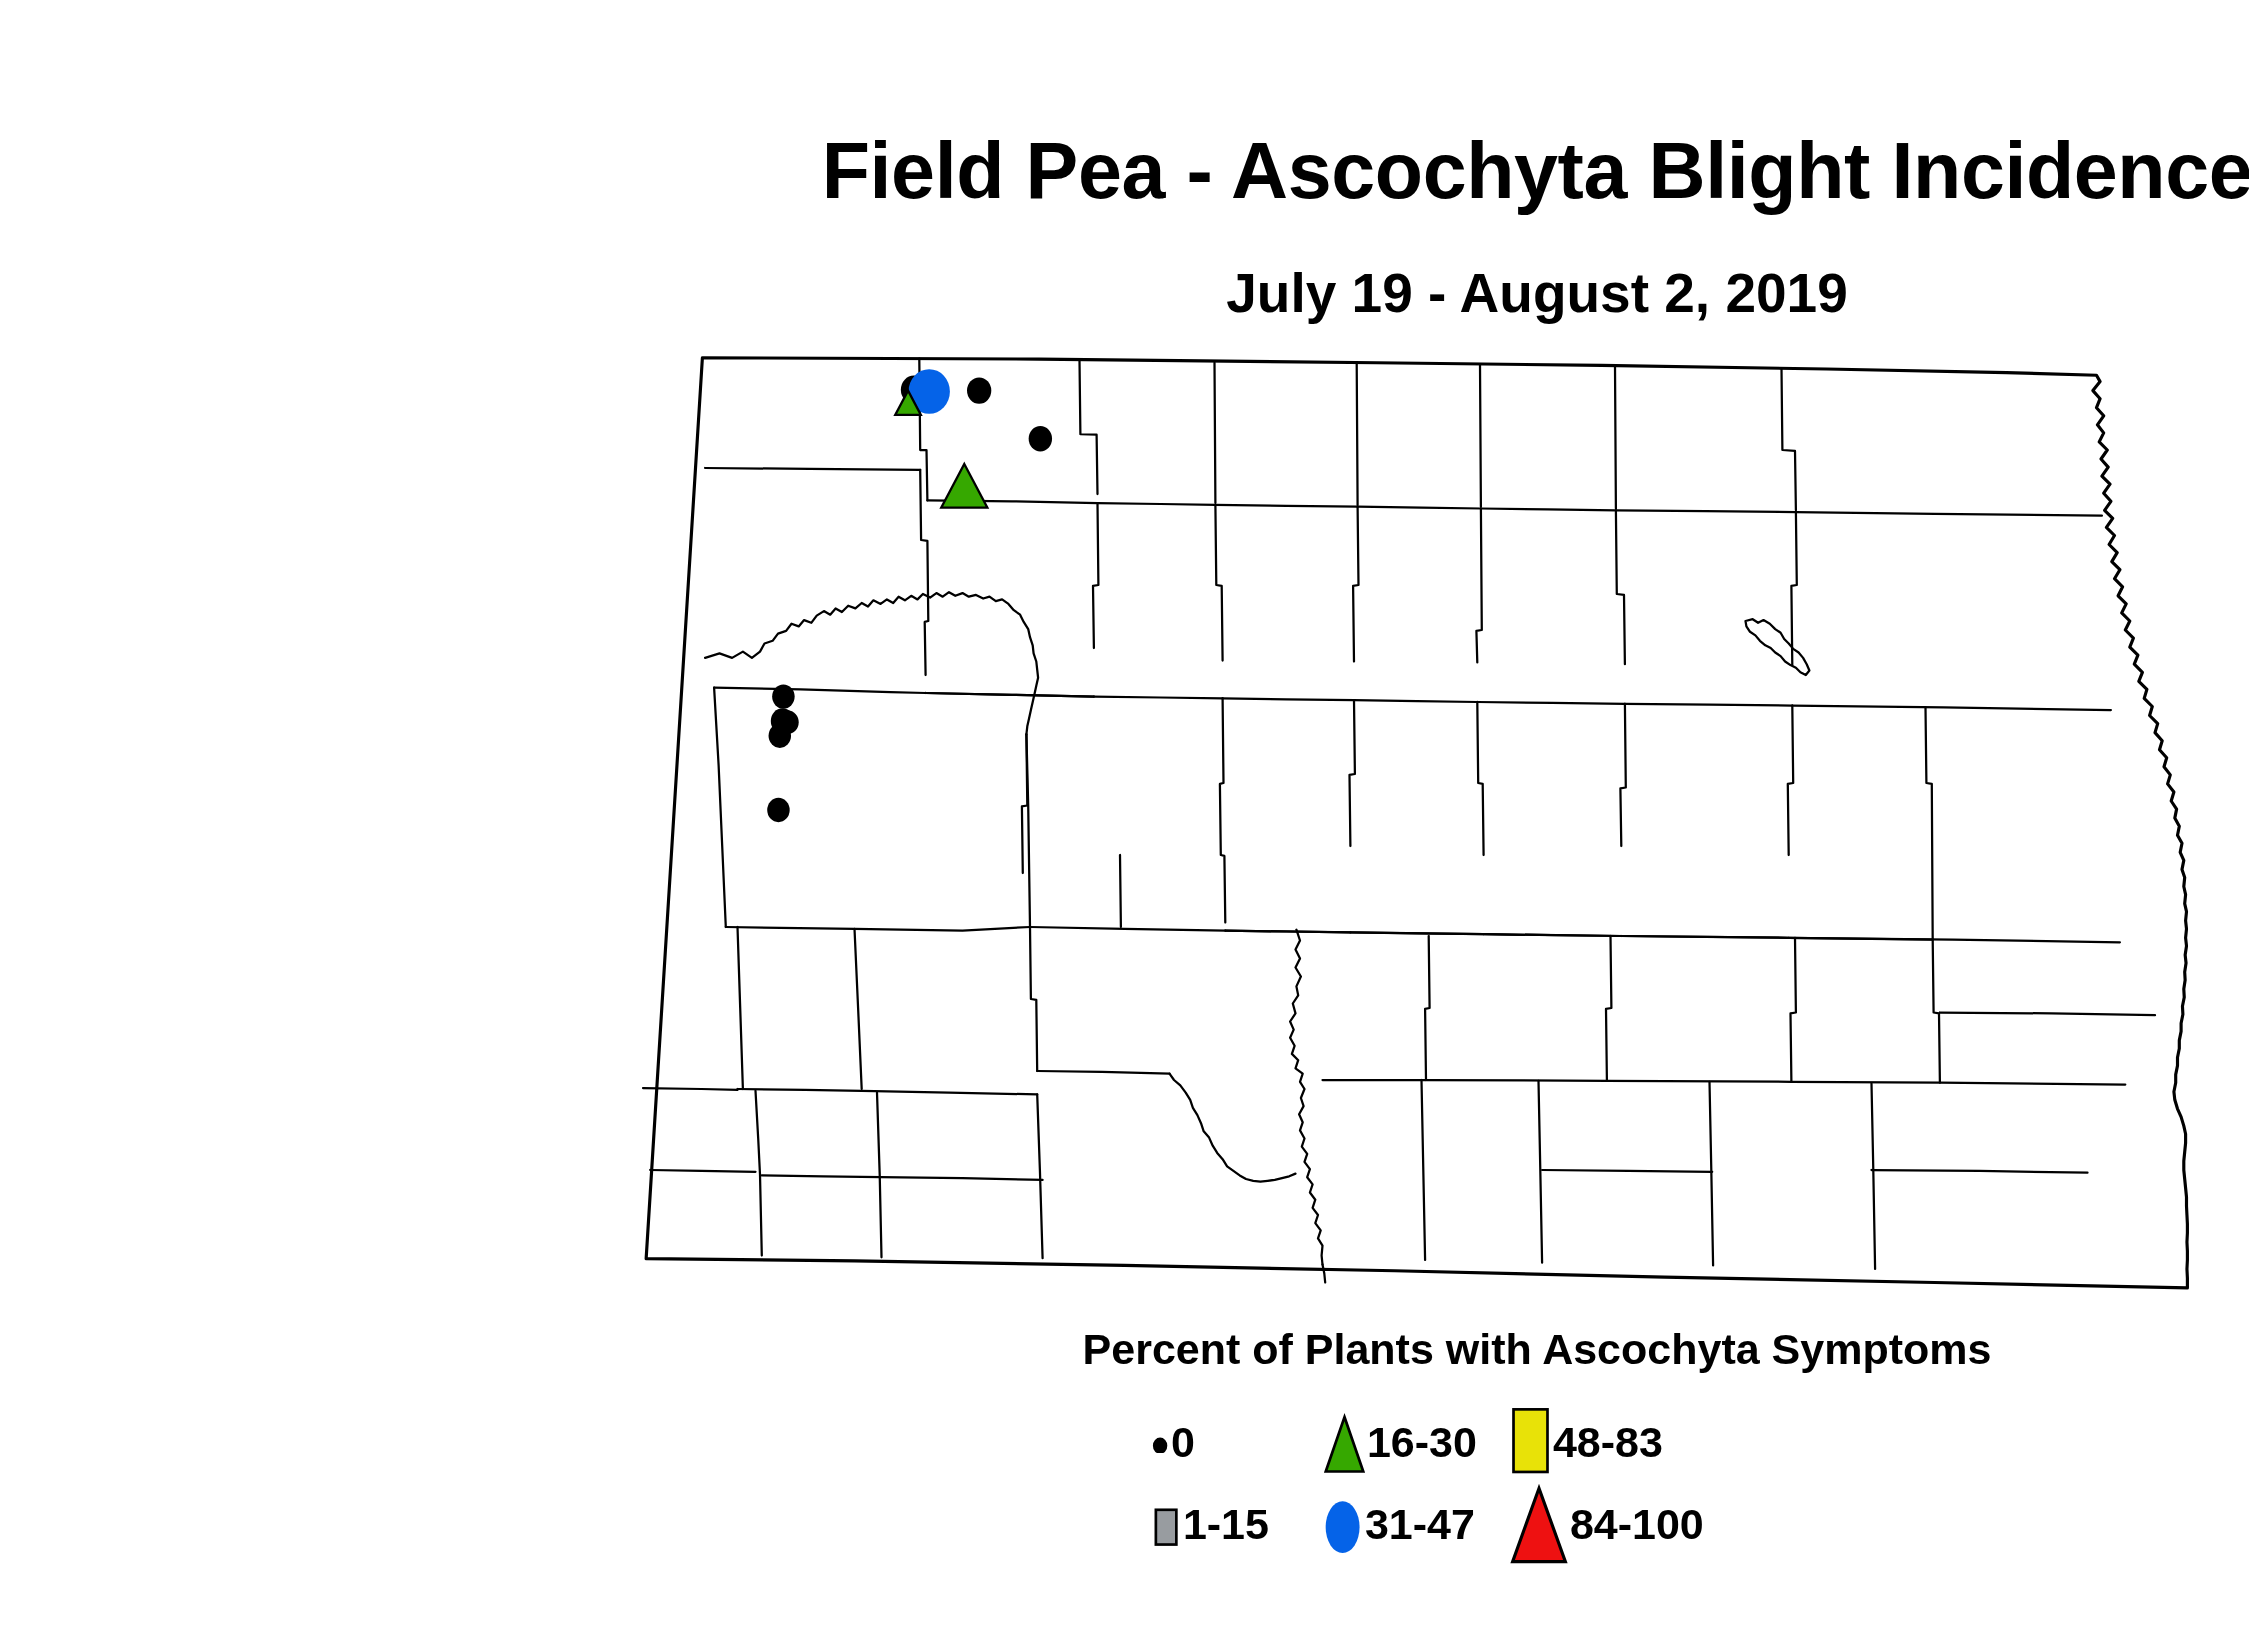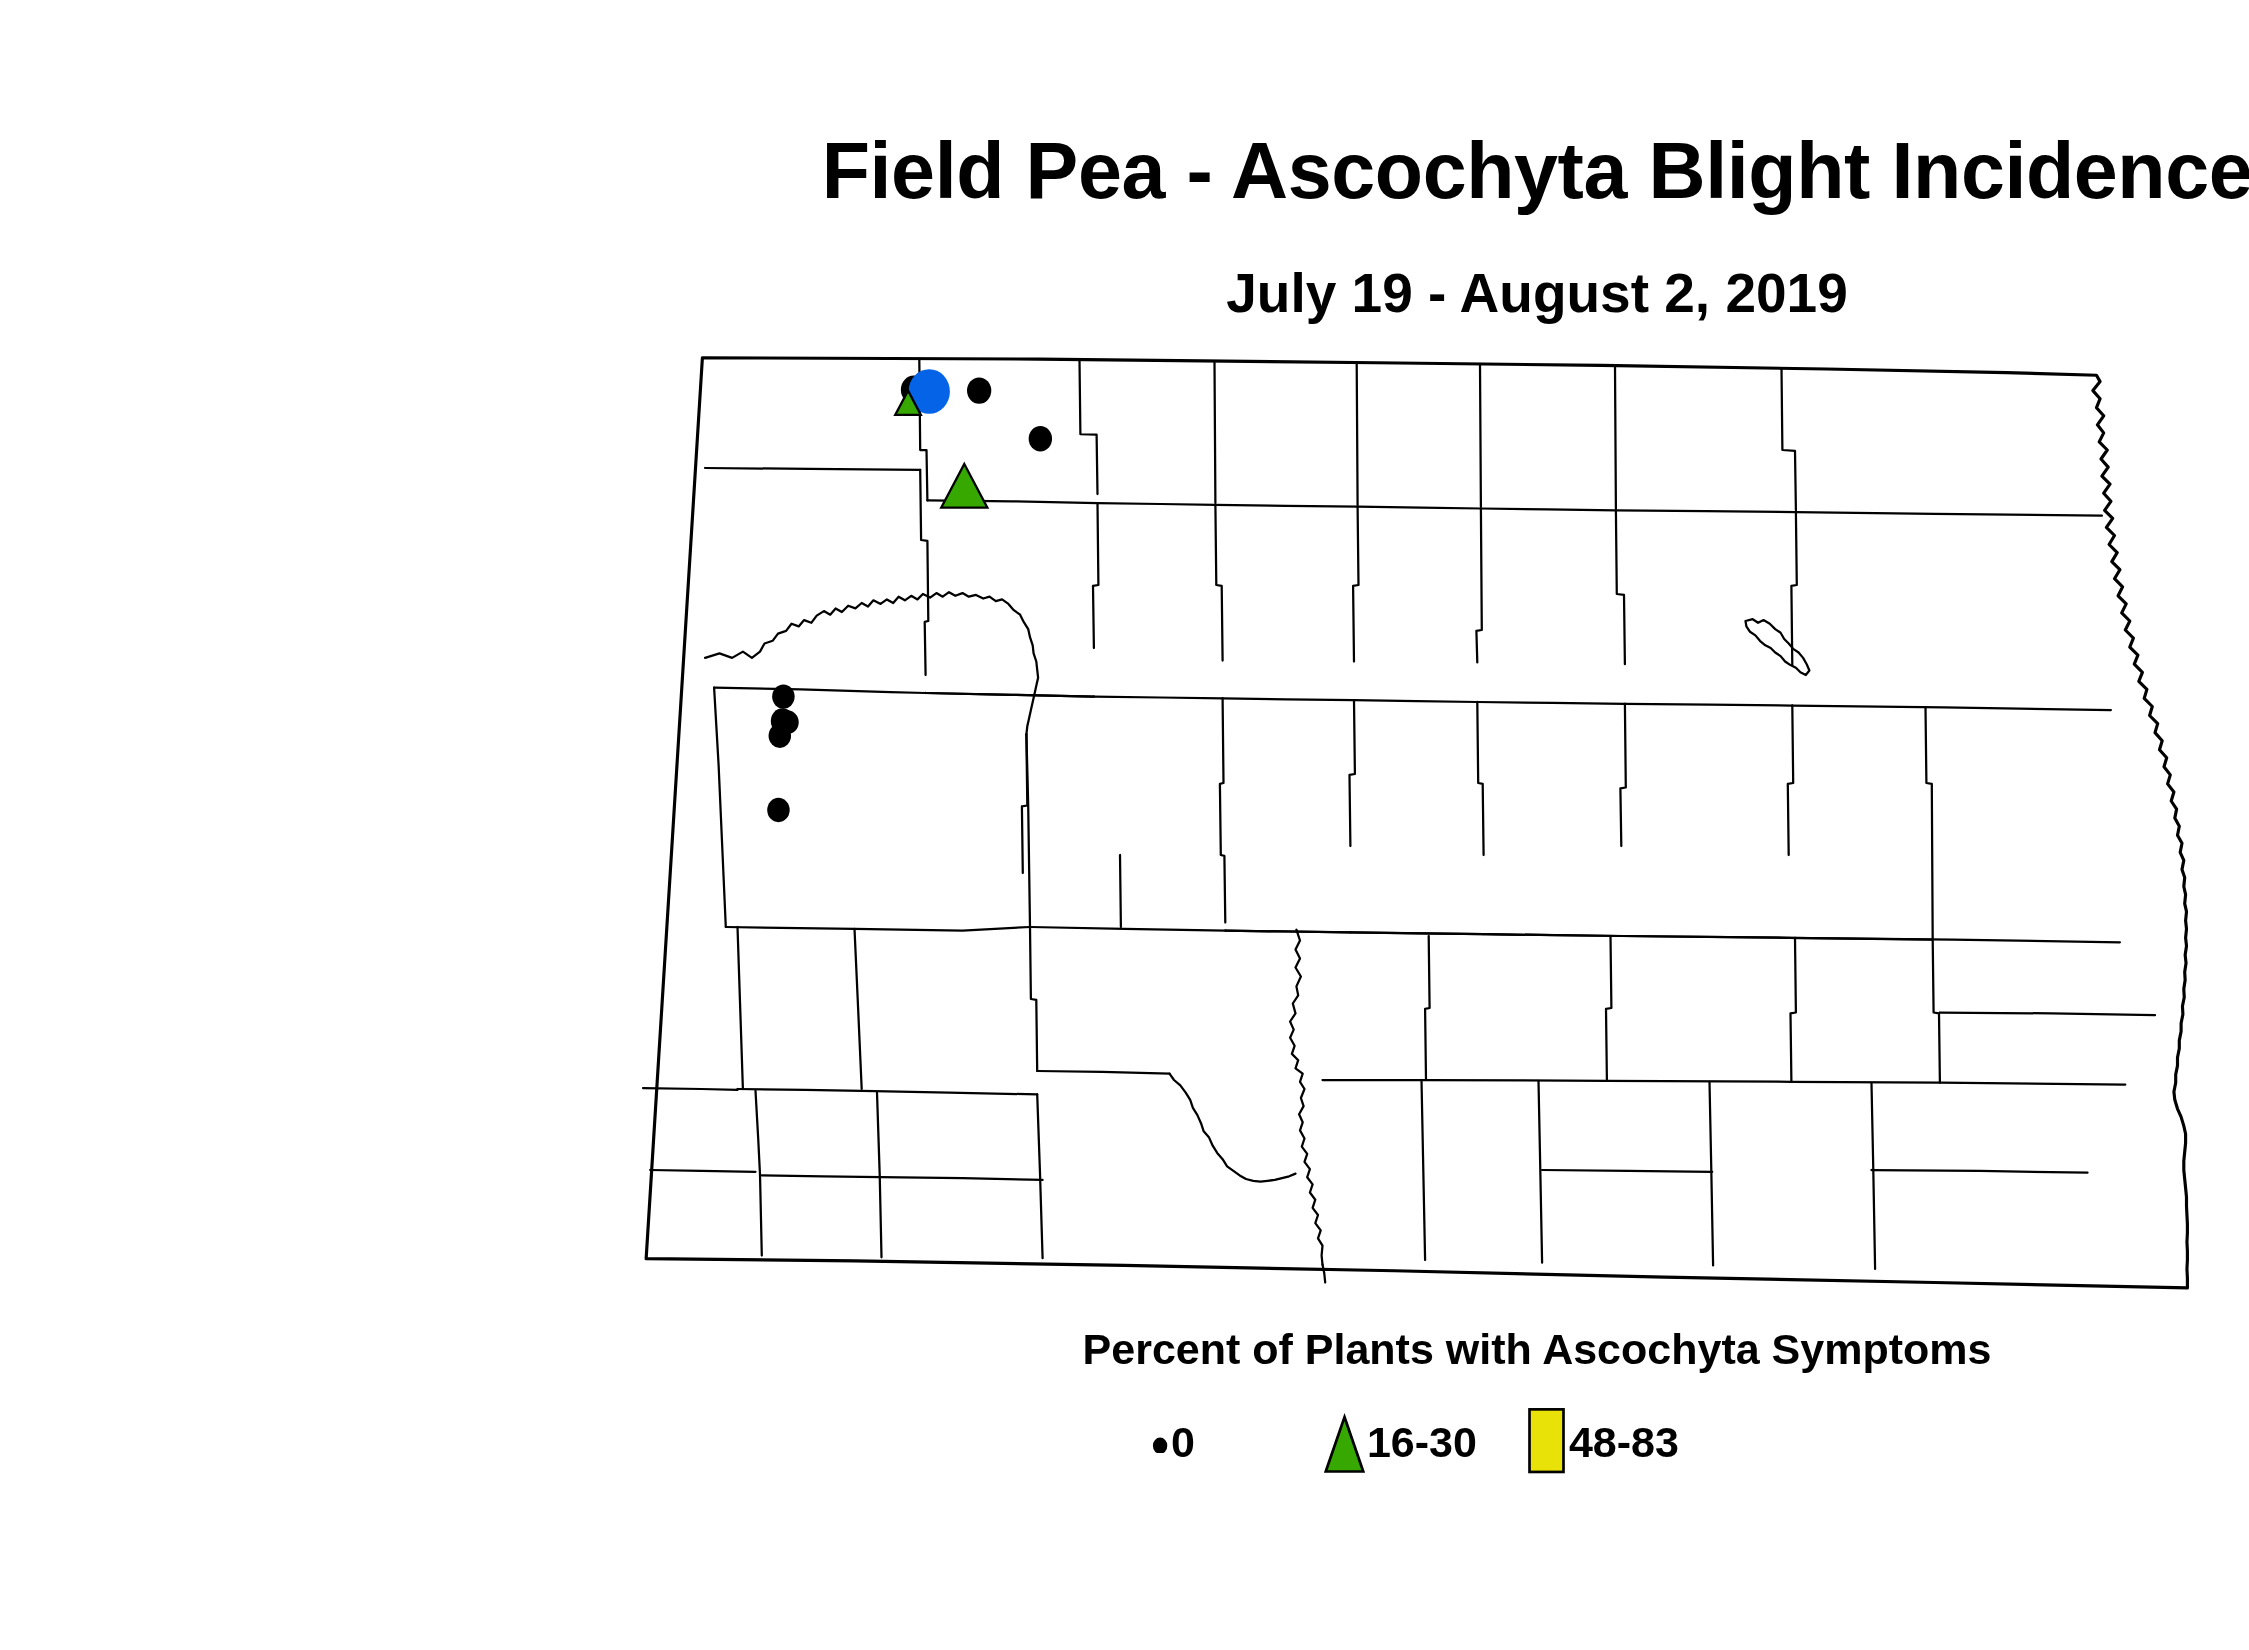--- a/index.html
+++ b/index.html
@@ -87,21 +87,21 @@
   .legend-row.row2 { top: 82px; }
 
   .legend-item {
     position: absolute;
     height: 76px;
     display: flex;
     align-items: center;
   }
   .legend-item.col1 { left: 9px; }
   .legend-item.col2 { left: 180px; }
-  .legend-item.col3 { left: 382px; }
+  .legend-item.col3 { left: 366px; }
 
   .legend-swatch {
     display: inline-block;
     flex: 0 0 auto;
     position: relative;
   }
   .legend-label {
     font-size: 43px;
     font-weight: bold;
     white-space: nowrap;
@@ -336,17 +336,47 @@
         <span class="legend-swatch">
           <svg class="swatch-svg" width="43" height="76" viewBox="0 0 96 170">
             <rect x="10" y="12" width="76" height="140" fill="#e8e208" stroke="#000000" stroke-width="6"></rect>
           </svg>
         </span>
         <span class="legend-label">48-83</span>
       </div>
 
     </div>
 
+    <div class="legend-row row2">
+
+      <div class="legend-item col1">
+        <span class="legend-swatch">
+          <svg class="swatch-svg" width="30" height="49" viewBox="0 0 66 110">
+            <rect x="8" y="22" width="46" height="78" fill="#989ca0" stroke="#000000" stroke-width="6"></rect>
+          </svg>
+        </span>
+        <span class="legend-label">1-15</span>
+      </div>
+
+      <div class="legend-item col2">
+        <span class="legend-swatch">
+          <svg class="swatch-svg" width="41" height="63" viewBox="0 0 92 140">
+            <ellipse cx="44" cy="76" rx="38" ry="58" fill="#0563e8"></ellipse>
+          </svg>
+        </span>
+        <span class="legend-label">31-47</span>
+      </div>
+
+      <div class="legend-item col3">
+        <span class="legend-swatch">
+          <svg class="swatch-svg" width="60" height="85" viewBox="0 0 134 190">
+            <polygon points="67,14 126,178 8,178" fill="#ee1111" stroke="#000000" stroke-width="7"></polygon>
+          </svg>
+        </span>
+        <span class="legend-label">84-100</span>
+      </div>
+
+    </div>
 
   </div>
 
 </div>
 
 
 </body></html>

